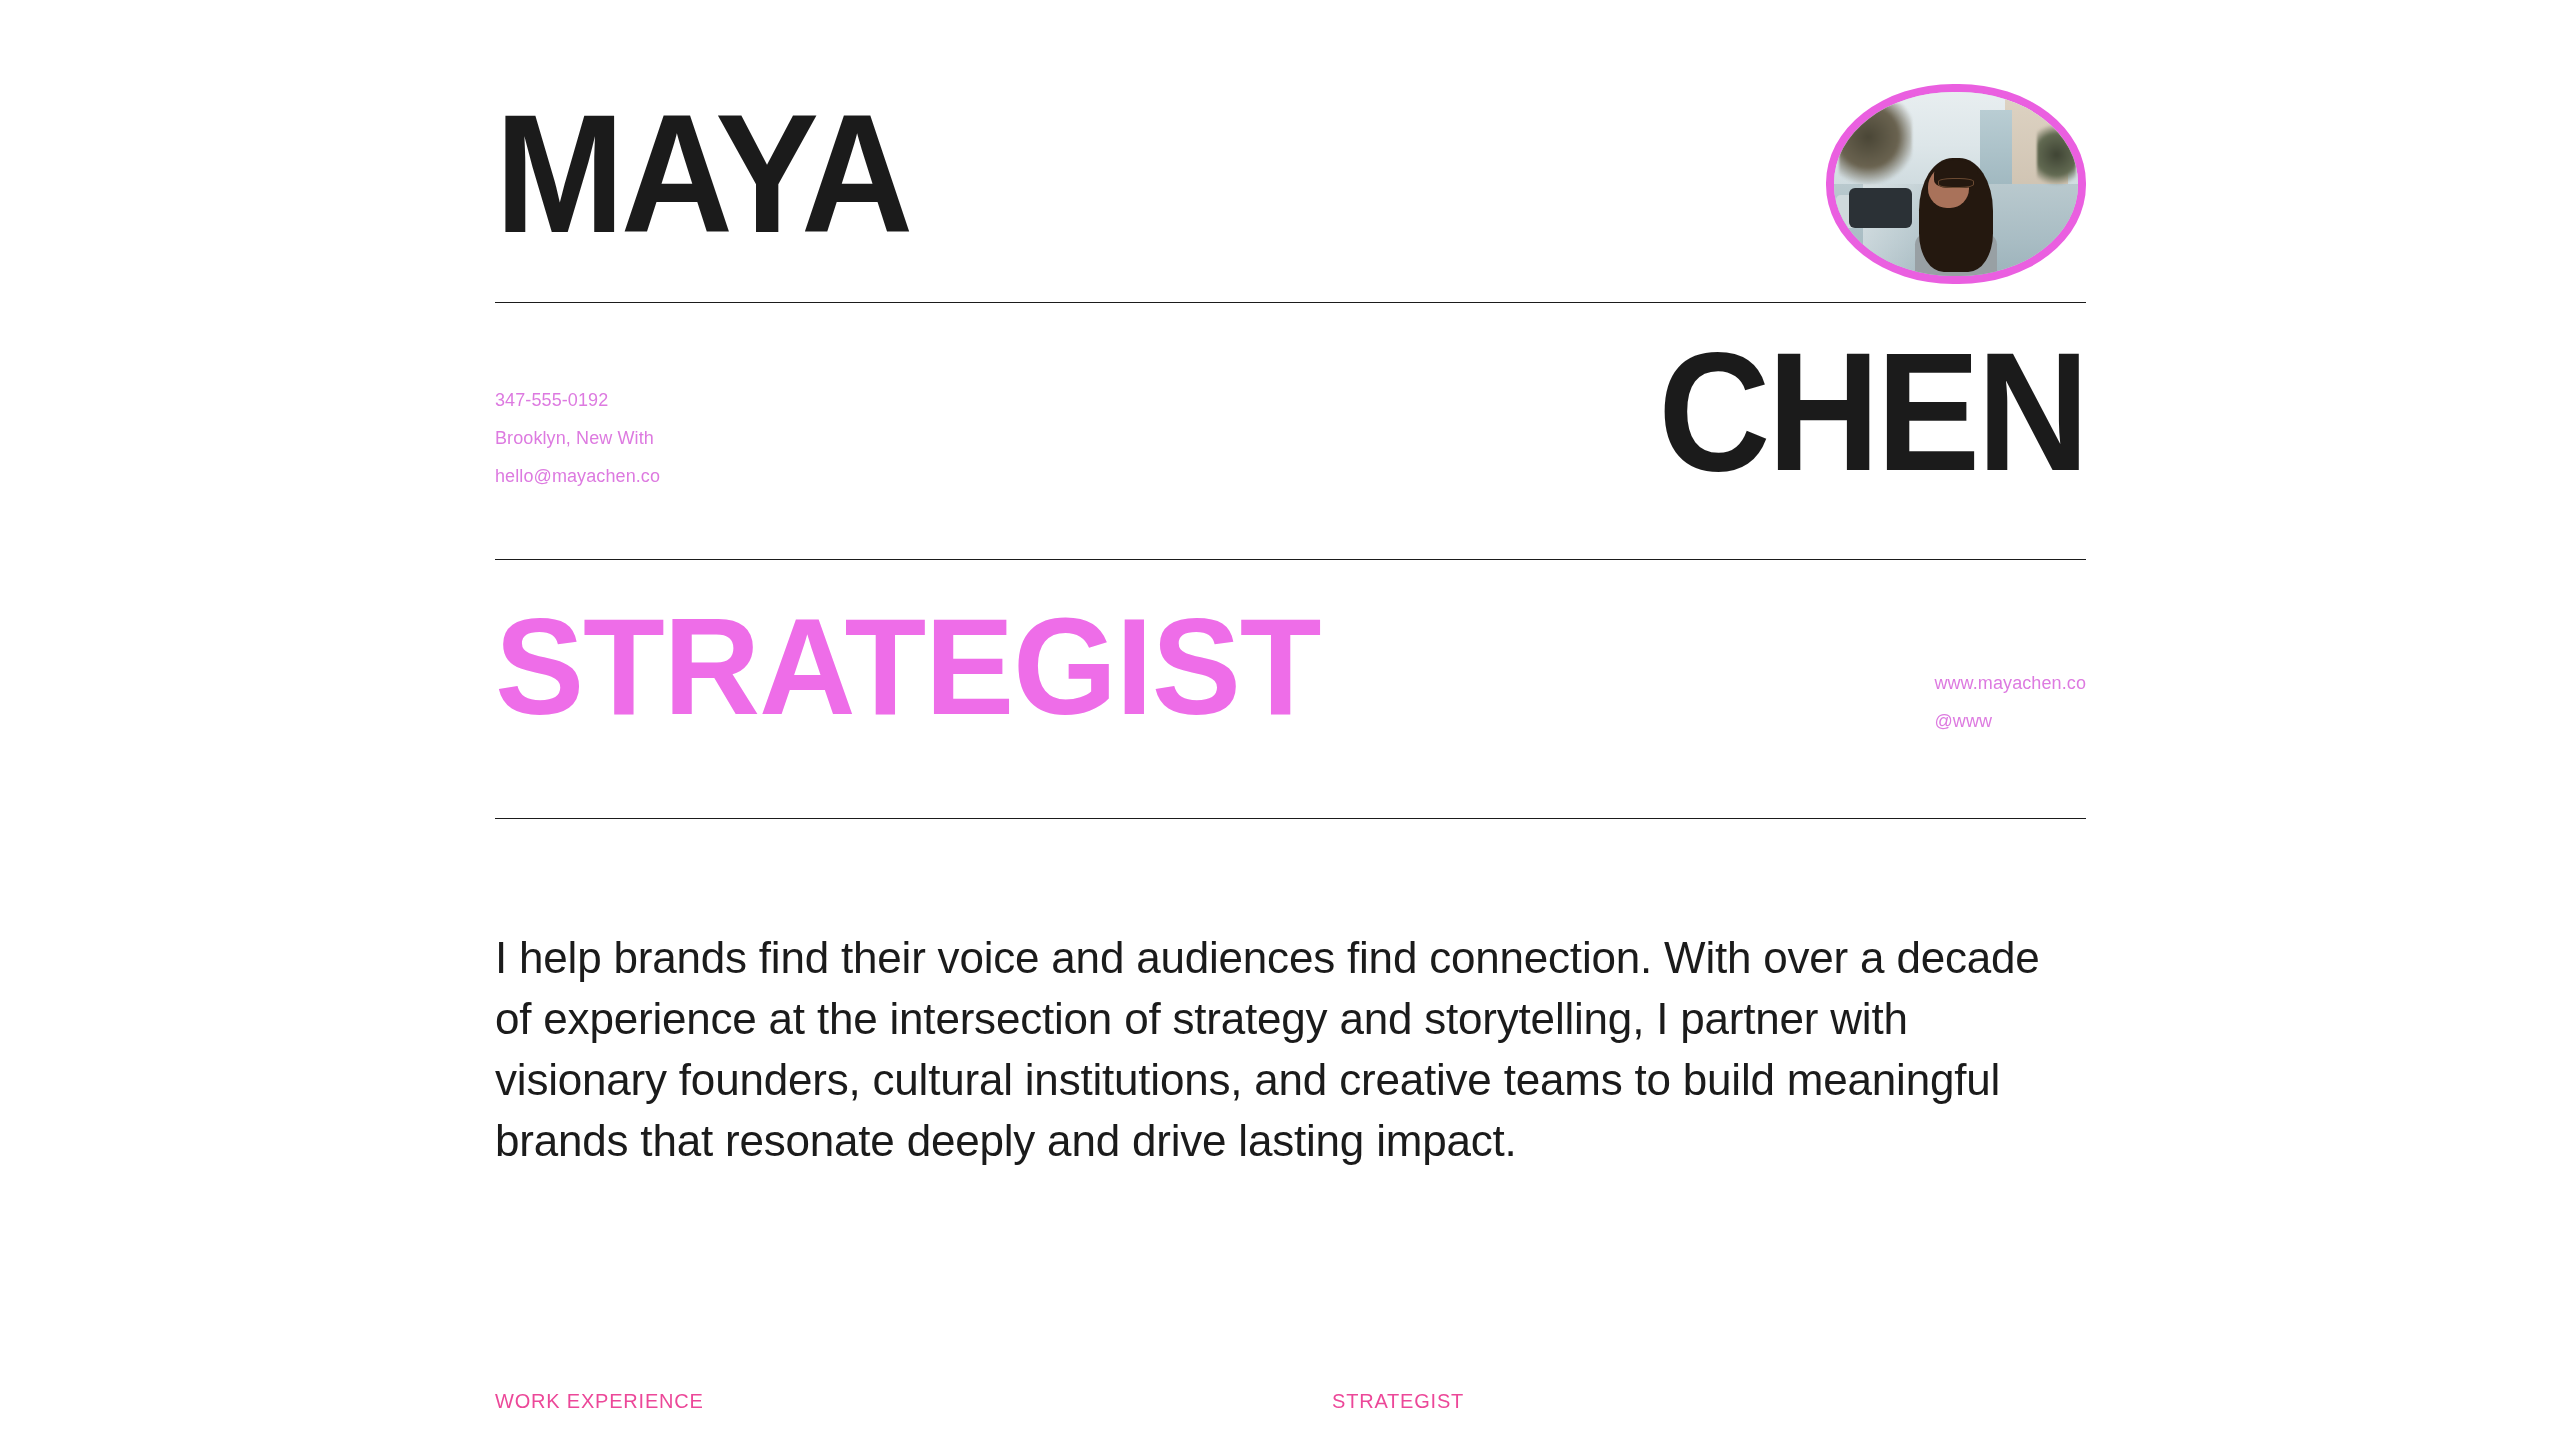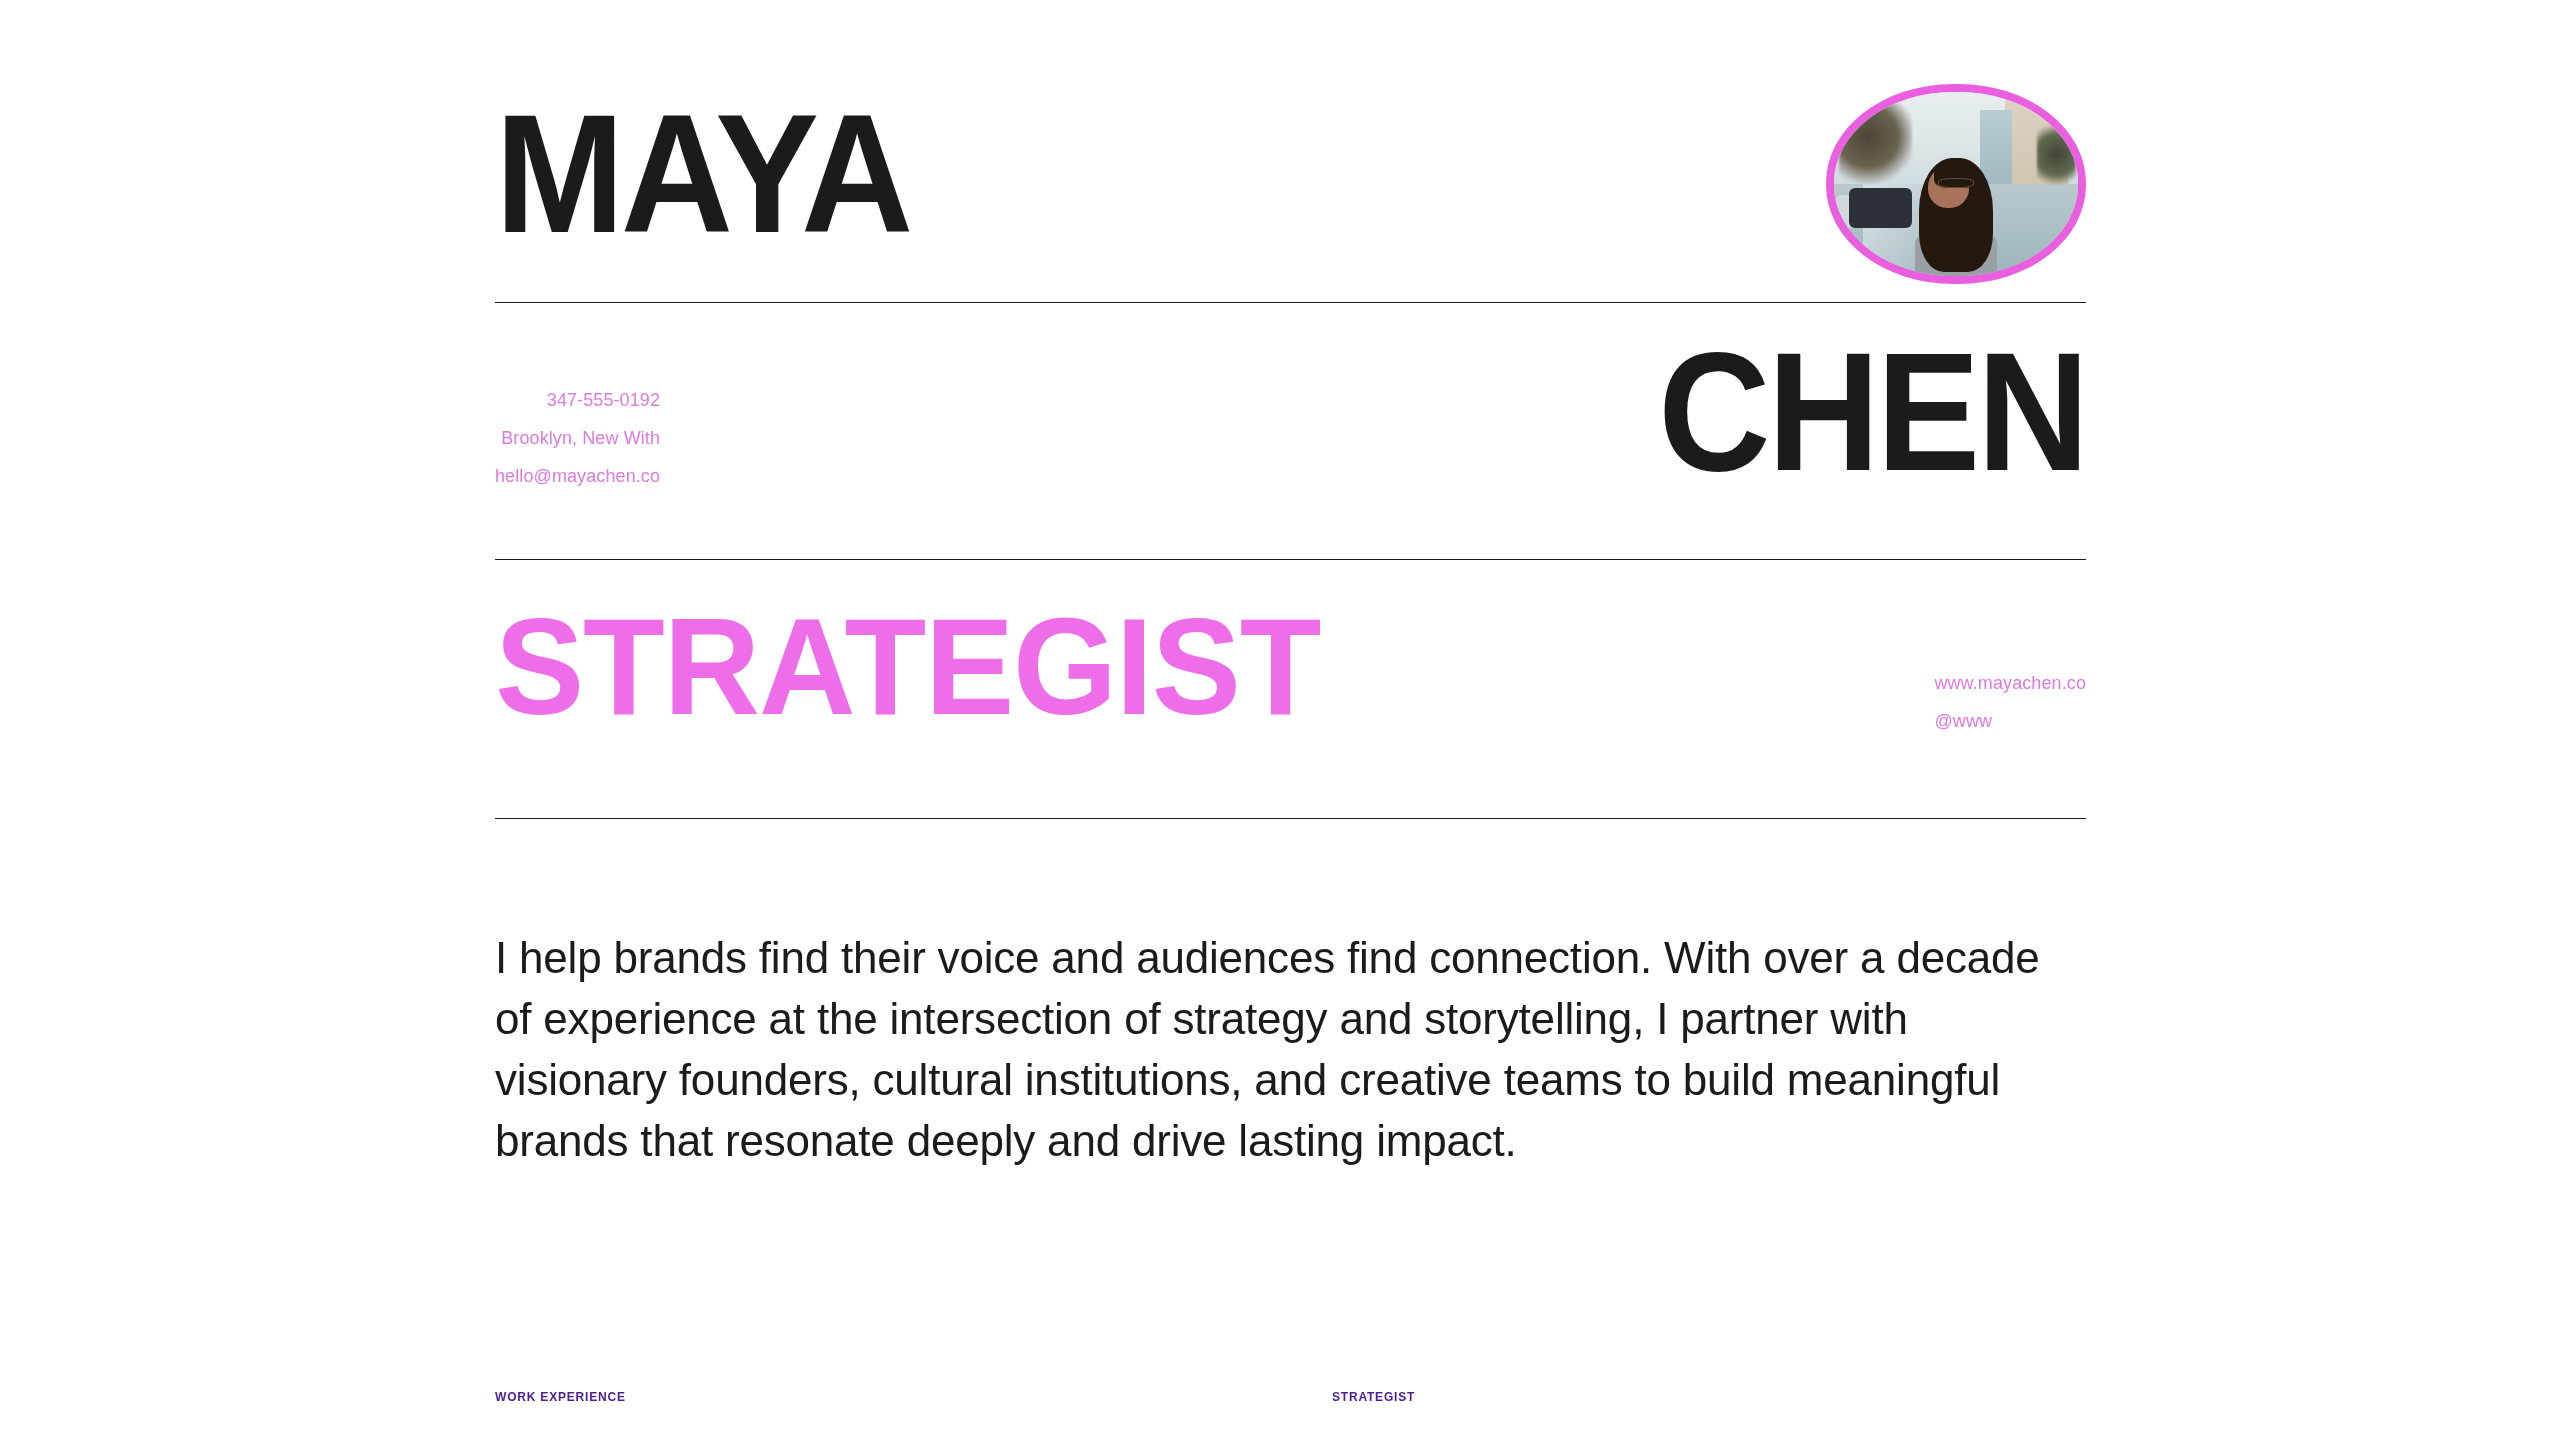--- a/index.html
+++ b/index.html
@@ -168,21 +168,20 @@
   }
   .row-contact .inner {
     position:relative;
     height:168px;
   }
 
   .contact-list {
     position:absolute;
     left:0;
     top:5.4px;
-    text-align:right;
   }
   .contact-line {
     font-size:18px;
     line-height:38px;
     color:#dd7ae0;
     letter-spacing:0.1px;
     white-space:nowrap;
   }
 
   .last-name {
@@ -257,24 +256,24 @@
     top:1390px;
     height:40px;
   }
   .sections .inner {
     position:relative;
     height:40px;
   }
   .section-label {
     position:absolute;
     top:0;
-    font-size:12px;
-    font-weight:bold;
+    font-size:20px;
+    font-weight:normal;
     letter-spacing:0.8px;
-    color:#4c1d95;
+    color:#ec4899;
     white-space:nowrap;
   }
   .section-work { left:0; }
   .section-edu  { left:837px; }
 </style>
 </head>
 <body>
 
 <div class="page">
 

